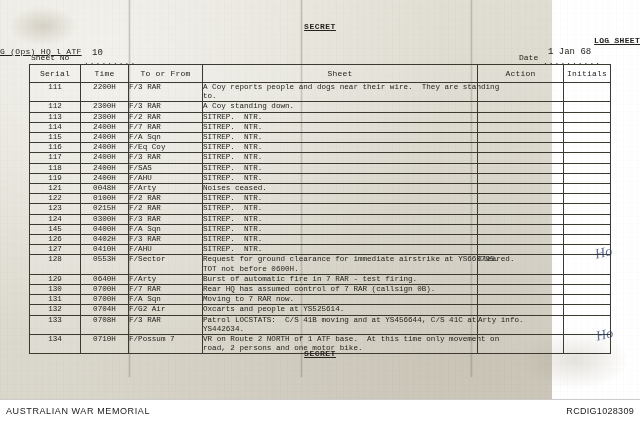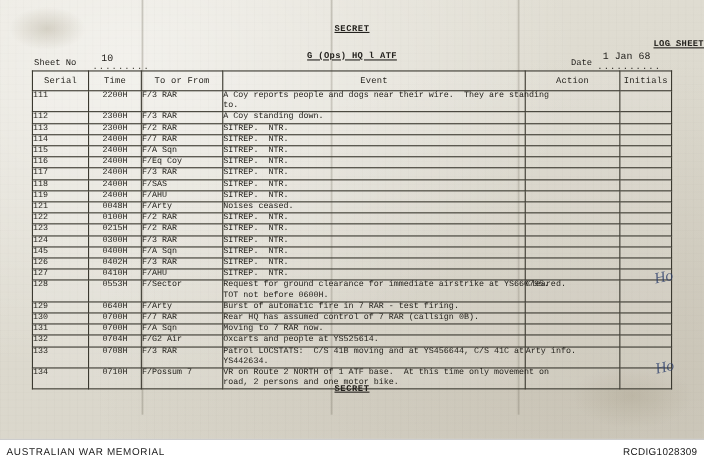--- a/index.html
+++ b/index.html
@@ -8,21 +8,21 @@
   }
   body {
     width: 640px;
     height: 423px;
     background: #ffffff;
     font-family: "Liberation Sans", sans-serif;
     overflow: hidden;
   }
   #page {
     position: relative;
-    width: 640px;
+    width: 552px;
     height: 423px;
     background: #d9d6cc;
     background-image:
       radial-gradient(ellipse at 18% 12%, rgba(255,255,255,0.55), rgba(255,255,255,0) 55%),
       radial-gradient(ellipse at 85% 80%, rgba(160,150,130,0.25), rgba(255,255,255,0) 60%),
       linear-gradient(160deg, #e6e3d9 0%, #dedbd0 40%, #d4d0c4 100%);
     box-sizing: border-box;
   }
   #paper {
     position: absolute;
@@ -75,25 +75,23 @@
     text-align: right;
     font-size: 8px;
     font-weight: bold;
     text-decoration: underline;
     letter-spacing: 0.3px;
   }
   .hdr-sub {
     position: absolute;
     left: 0; right: 0;
     top: 47px;
-    text-align: center;
     font-size: 8px;
     letter-spacing: 0.3px;
     text-decoration: underline;
-    font-weight: bold;
   }
   .hdr-sheet-label {
     position: absolute;
     left: 31px;
     top: 53px;
     font-size: 8px;
     text-align: right;
   }
   .hdr-sheet-value {
     position: absolute;
@@ -167,21 +165,21 @@
   col.c-event  { width: 275px; }
   col.c-action { width: 86px; }
   col.c-init   { width: 47px; }
 
   td.cell {
     font-size: 7.6px;
     line-height: 9.2px;
     padding: 1px 0 0 0;
     height: 9.2px;
   }
-  td.c-serial-cell { text-align: left; }
+  td.c-serial-cell { text-align: center; }
   td.c-time-cell { text-align: center; }
   td.c-tofrom-cell { padding-left: 6px; }
   td.c-event-cell { padding-left: 6px; }
   td.c-action-cell { padding-left: 7px; }
   td.c-init-cell { text-align: center; }
 
   .evt-line { display: block; white-space: pre; }
 
   
   .secret-bottom {
@@ -268,21 +266,21 @@
           <col class="c-tofrom">
         <col class="c-event">
           <col class="c-action">
           <col class="c-init">
       </colgroup>
       <thead>
         <tr>
           <th>Serial</th>
           <th>Time</th>
           <th>To or From</th>
-          <th>Event</th>
+          <th>Sheet</th>
           <th>Action</th>
           <th>Initials</th>
         </tr>
       </thead>
       <tbody id="log-body">
           <tr>
             <td class="cell c-serial-cell">111</td>
             <td class="cell c-time-cell">2200H</td>
             <td class="cell c-tofrom-cell">F/3 RAR</td>
             <td class="cell c-event-cell">

